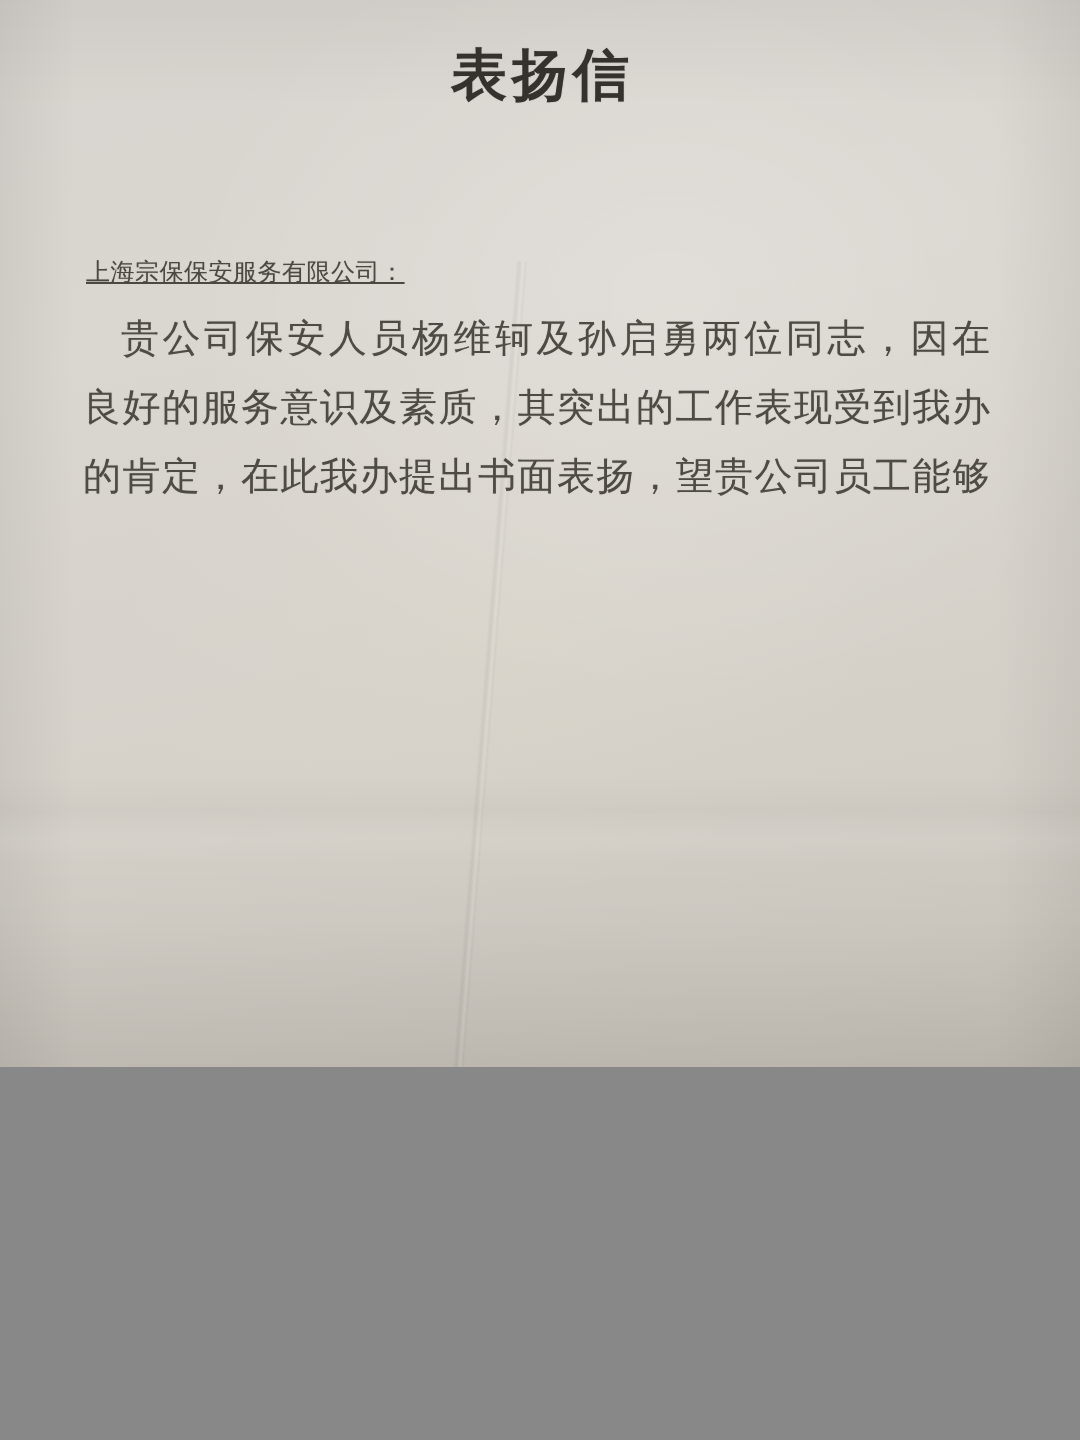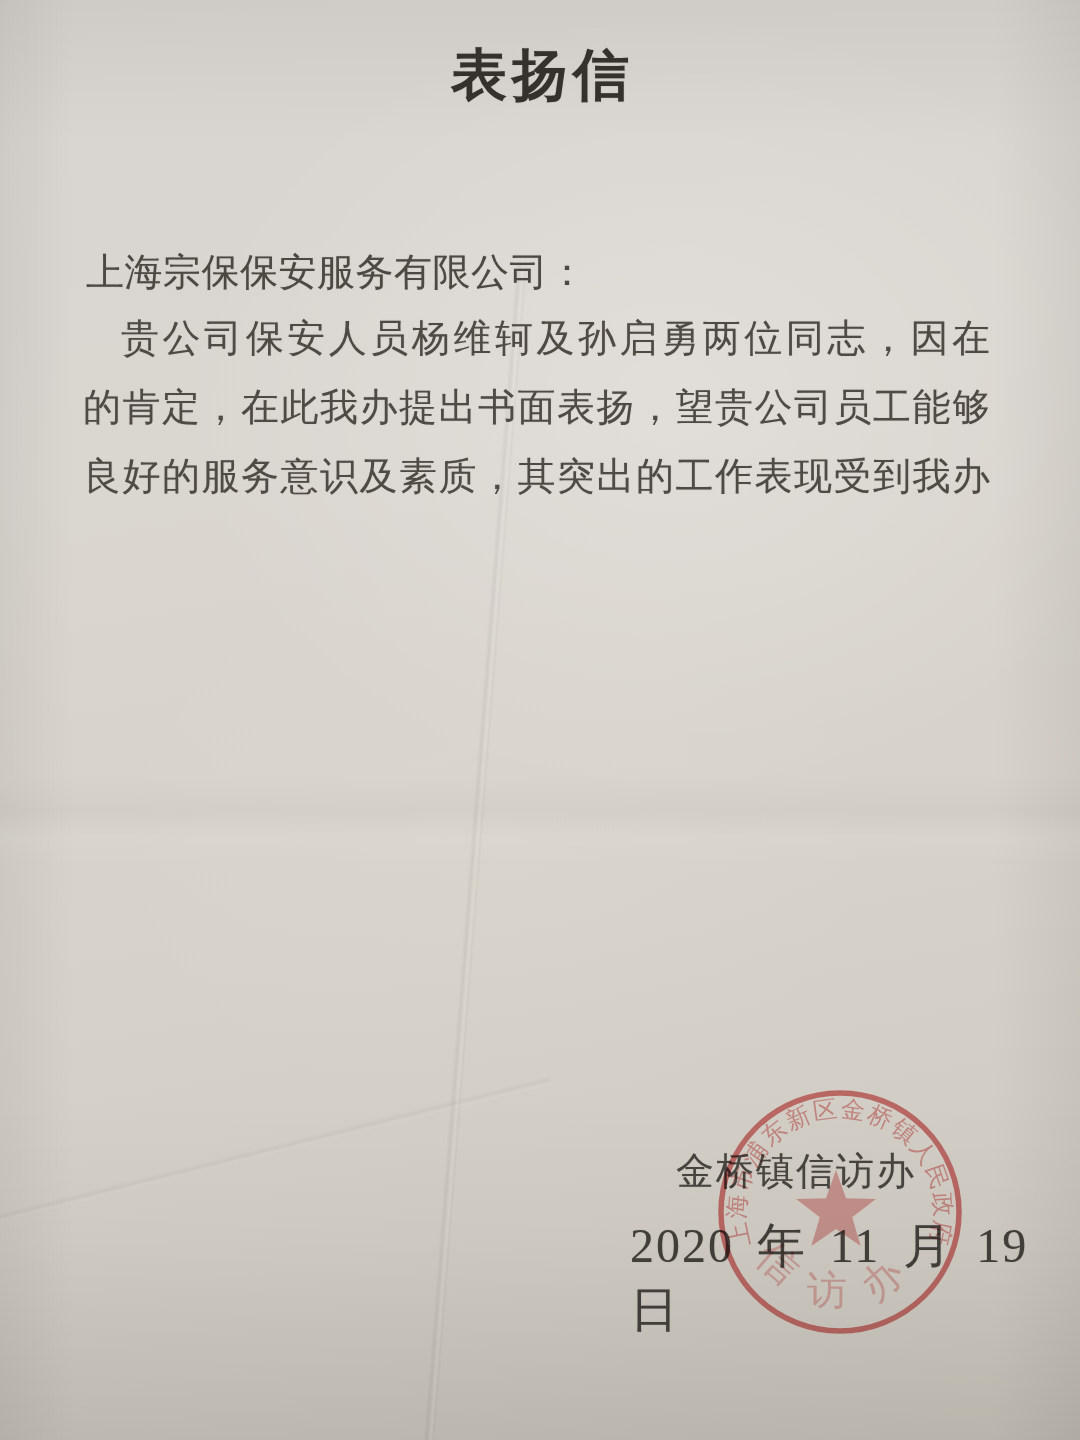--- a/index.html
+++ b/index.html
@@ -3,21 +3,21 @@
 <meta charset="utf-8">
 <style>
   html, body {
     margin: 0;
     padding: 0;
     background: #888;
   }
   .page {
     position: relative;
     width: 1080px;
-    height: 1440px;
+    height: 1067px;
     overflow: hidden;
     background: linear-gradient(170deg, #d8d4cf 0%, #dad6d0 30%, #d6d2ca 62%, #cfcac1 88%, #cac5bb 100%);
     font-family: "Liberation Serif", "DejaVu Serif", serif;
   }
   
   .vignette {
     position: absolute; inset: 0; pointer-events: none;
     background:
       radial-gradient(ellipse 760px 620px at 62% 28%, rgba(255,255,255,0.20), rgba(255,255,255,0) 65%),
       radial-gradient(ellipse 560px 420px at 46% 58%, rgba(235,226,204,0.14), rgba(235,226,204,0) 70%),
@@ -47,23 +47,24 @@
   .title {
     position: absolute; top: 38px; left: 0; width: 100%;
     margin: 0;
     text-align: center;
     font-size: 56px; font-weight: 700;
     letter-spacing: 5px; text-indent: 5px;
     color: #35322e;
     text-shadow: 0 0 1px rgba(53,50,46,0.45);
   }
   .salutation {
-    position: absolute; top: 247px; left: 86px;
-    font-size: 38px; color: #4c4842; letter-spacing: 0.5px;
+    position: absolute; top: 256px; left: 86px;
+    font-size: 24px; color: #4c4842; letter-spacing: 0.5px;
     text-shadow: 0 0 1px rgba(76,72,66,0.3);
+    text-decoration: underline;
   }
   .body-text {
     position: absolute; top: 306px; left: 83px; width: 908px; font-family: Liberation Mono, monospace;
   }
   .line {
     margin: 0;
     font-size: 38px;
     line-height: 69px;
     color: #4e4a44;
     letter-spacing: 1px;
@@ -114,22 +115,22 @@
   <div class="crease-v"></div>
   <div class="crease-h"></div>
   <div class="crease-d"></div>
 
   <h1 class="title">表扬信</h1>
 
   <div class="salutation">上海宗保保安服务有限公司：</div>
 
   <div class="body-text">
     <p class="line first">贵公司保安人员杨维轲及孙启勇两位同志，因在</p>
+    <p class="line">良好的服务意识及素质，其突出的工作表现受到我办</p>
     <p class="line">的肯定，在此我办提出书面表扬，望贵公司员工能够</p>
-    <p class="line">良好的服务意识及素质，其突出的工作表现受到我办</p>
   </div>
 
   <div class="signature">金桥镇信访办</div>
   <div class="date">2020 年 11 月 19 日</div>
 
   <svg class="seal" viewBox="0 0 252 252" xmlns="http://www.w3.org/2000/svg">
     <defs>
       <path id="sealArcTop" d="M 36.7 158.5 A 95 95 0 1 1 215.3 158.5" fill="none"></path>
       <path id="sealArcBottom" d="M 50.6 178.8 A 92 92 0 0 0 201.4 178.8" fill="none"></path>
     </defs>

